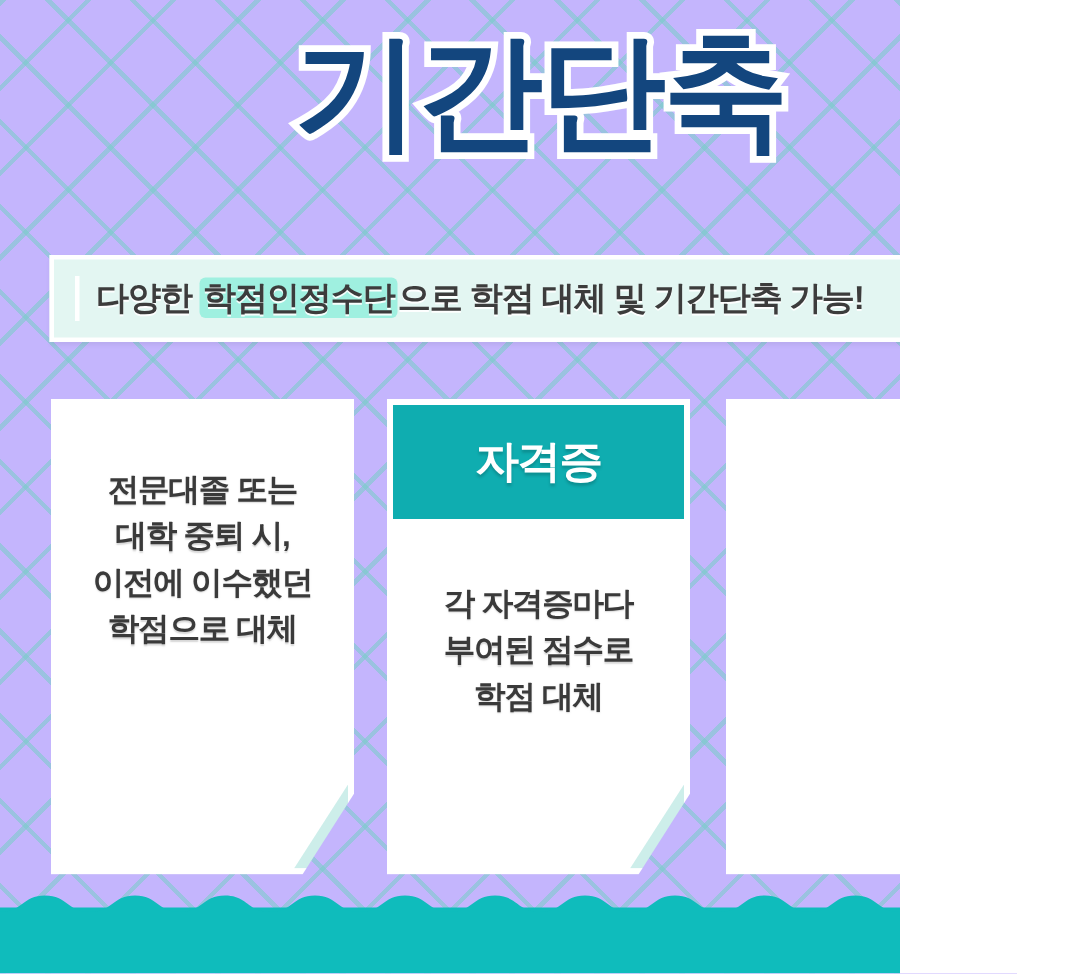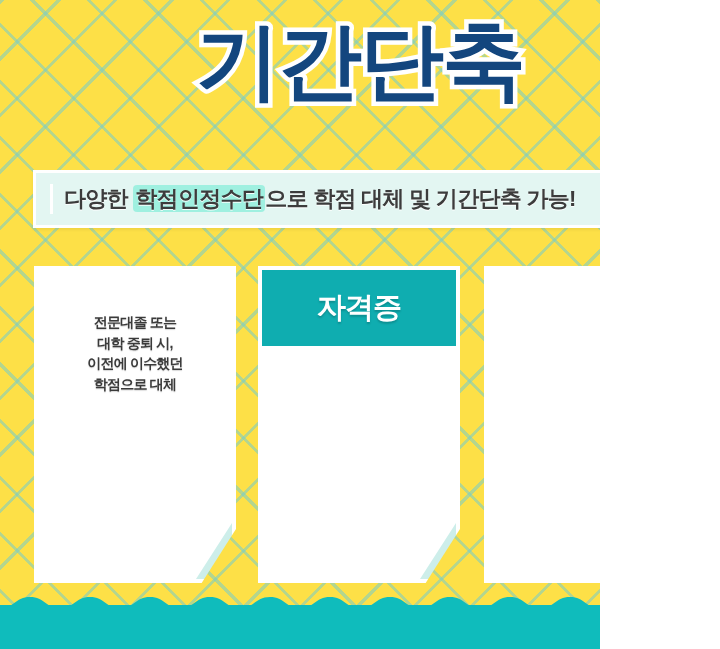--- a/index.html
+++ b/index.html
@@ -12,21 +12,21 @@
     height: 649px;
     overflow: hidden;
     font-family: "Liberation Sans", "DejaVu Sans", sans-serif;
   }
 
   
   .stage {
     position: relative;
     width: 600px;
     height: 649px;
-    background-color: #fde047;
+    background-color: #c4b5fd;
     overflow: hidden;
   }
 
   
   .bg-pattern {
     position: absolute;
     inset: 0;
     background-image:
       repeating-linear-gradient(45deg,
         rgba(120, 205, 200, 0.55) 0px,
@@ -159,21 +159,21 @@
   }
   .card-body {
     height: calc(100% - 76px);
     display: flex;
     align-items: flex-start;
     justify-content: center;
     padding-top: 42px;
     box-sizing: border-box;
   }
   .card-body-text {
-    font-size: 14px;
+    font-size: 21px;
     font-weight: bold;
     line-height: 1.47;
     color: #3a3a3a;
     text-align: center;
     letter-spacing: -0.8px;
     white-space: pre-line;
     text-shadow: 0 1px 1px rgba(180,180,180,0.55);
   }
   
   .card-fold {
@@ -242,20 +242,25 @@
 이전에 이수했던
 학점으로 대체</span>
       </div>
       <span class="card-fold"></span>
     </div>
 
     <div class="card card-1">
       <div class="card-head">
         <span class="card-head-text">자격증</span>
       </div>
+      <div class="card-body">
+        <span class="card-body-text">각 자격증마다
+부여된 점수로
+학점 대체</span>
+      </div>
       <span class="card-fold"></span>
     </div>
 
     <div class="card card-2">
       <span class="card-fold"></span>
     </div>
 
   </div>
 
   <div class="wave-band">

